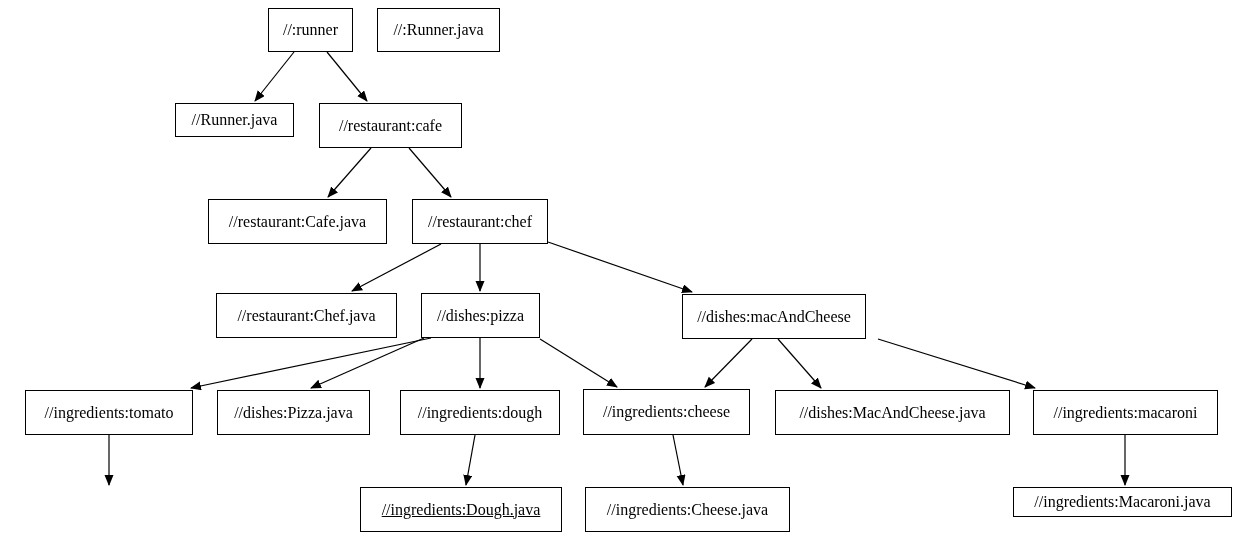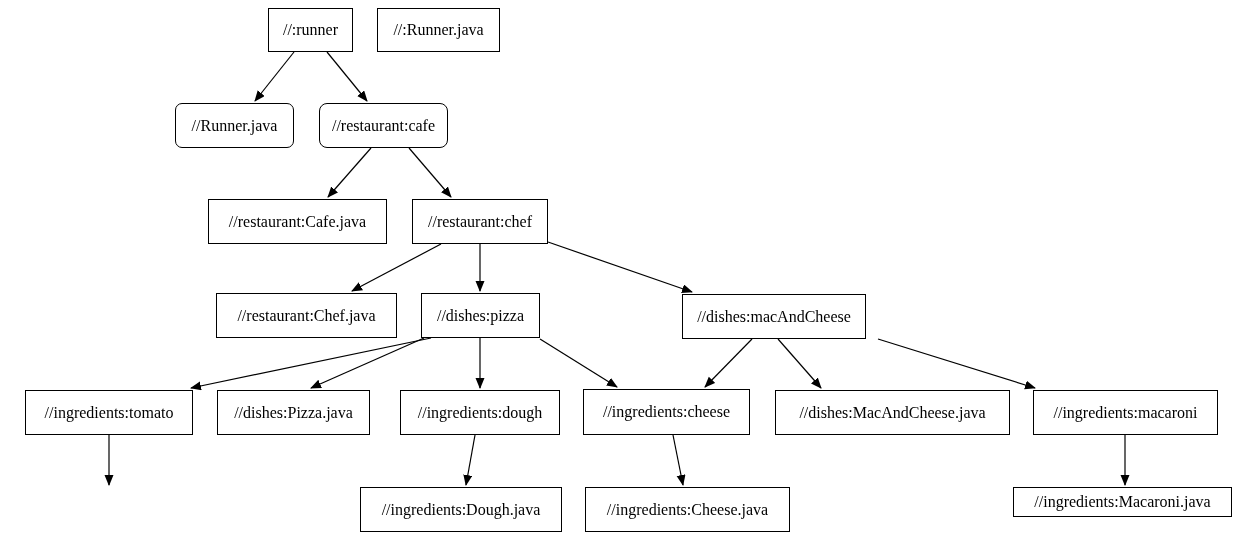--- a/index.html
+++ b/index.html
@@ -67,30 +67,30 @@
     <line x1="778" y1="339" x2="821" y2="388" marker-end="url(#arrow)"></line>
     <line x1="878" y1="339" x2="1035" y2="388" marker-end="url(#arrow)"></line>
     <line x1="109" y1="435" x2="109" y2="485" marker-end="url(#arrow)"></line>
     <line x1="475" y1="435" x2="466" y2="485" marker-end="url(#arrow)"></line>
     <line x1="673" y1="435" x2="683" y2="485" marker-end="url(#arrow)"></line>
     <line x1="1125" y1="435" x2="1125" y2="485" marker-end="url(#arrow)"></line>
   </svg>
 
   <div class="node" style="left:268px;  top:8px;   width:85px;  height:44px;">//:runner</div>
   <div class="node" style="left:377px;  top:8px;   width:123px; height:44px;">//:Runner.java</div>
-  <div class="node" style="left:175px;  top:103px; width:119px; height:45px;border-radius:7px;">//Runner.java</div>
-  <div class="node" style="left:319px;  top:103px; width:129px; height:45px;border-radius:8px;">//restaurant:cafe</div>
+  <div class="node" style="left:175px;  top:103px; width:119px; height:34px;">//Runner.java</div>
+  <div class="node" style="left:319px;  top:103px; width:143px; height:45px;">//restaurant:cafe</div>
   <div class="node" style="left:208px;  top:199px; width:179px; height:45px;">//restaurant:Cafe.java</div>
   <div class="node" style="left:412px;  top:199px; width:136px; height:45px;">//restaurant:chef</div>
   <div class="node" style="left:216px;  top:293px; width:181px; height:45px;">//restaurant:Chef.java</div>
   <div class="node" style="left:421px;  top:293px; width:119px; height:45px;">//dishes:pizza</div>
   <div class="node" style="left:682px;  top:294px; width:184px; height:45px;">//dishes:macAndCheese</div>
   <div class="node" style="left:25px;   top:390px; width:168px; height:45px;">//ingredients:tomato</div>
   <div class="node" style="left:217px;  top:390px; width:153px; height:45px;">//dishes:Pizza.java</div>
   <div class="node" style="left:400px;  top:390px; width:160px; height:45px;">//ingredients:dough</div>
   <div class="node" style="left:583px;  top:389px; width:167px; height:46px;">//ingredients:cheese</div>
   <div class="node" style="left:775px;  top:390px; width:235px; height:45px;">//dishes:MacAndCheese.java</div>
   <div class="node" style="left:1033px; top:390px; width:185px; height:45px;">//ingredients:macaroni</div>
-  <div class="node" style="left:360px;  top:487px; width:202px; height:45px;">//ingredients:Dough.java</div>
+  <div class="node" style="left:360px;  top:487px; width:202px; height:45px;text-decoration:underline;">//ingredients:Dough.java</div>
   <div class="node" style="left:585px;  top:487px; width:205px; height:45px;">//ingredients:Cheese.java</div>
   <div class="node" style="left:1013px; top:487px; width:219px; height:30px;">//ingredients:Macaroni.java</div>
 
 </div>
 
 </body></html>

